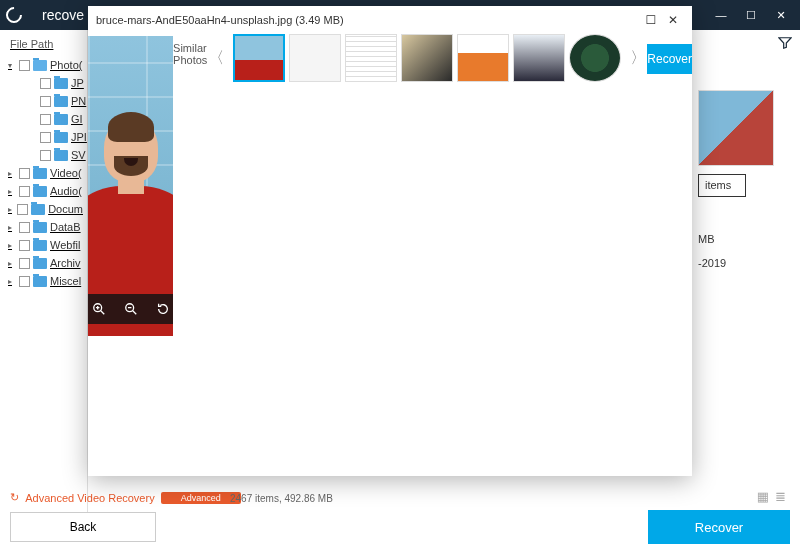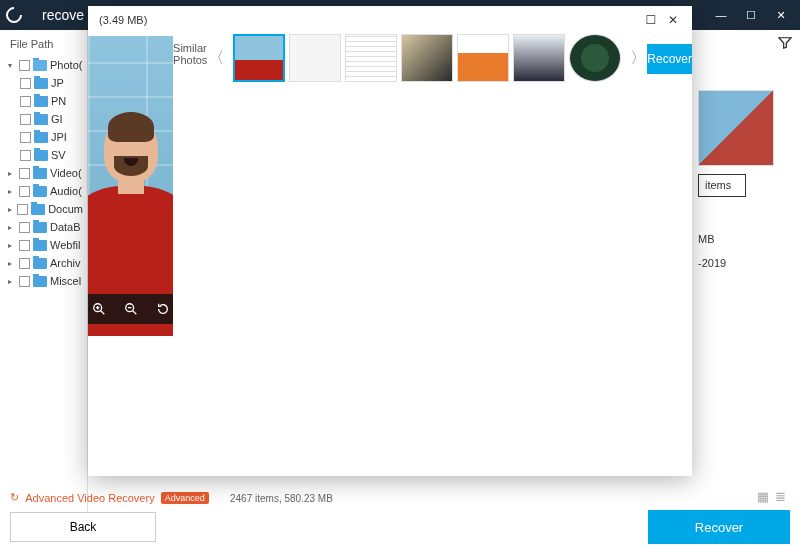--- a/index.html
+++ b/index.html
@@ -3,38 +3,38 @@
 <meta charset="utf-8">
 <style>
 * { margin: 0; padding: 0; box-sizing: border-box; font-family: "Segoe UI", Arial, sans-serif; }
 body { width: 800px; height: 550px; overflow: hidden; background: #fff; position: relative; }
 .main-header { height: 30px; background: #1a2a3a; display: flex; align-items: center; padding: 0 6px; color: #fff; }
 .logo { display: flex; align-items: center; gap: 20px; font-size: 14px; font-weight: 500; }
 .logo-icon { width: 16px; height: 16px; border: 2px solid #fff; border-radius: 50%; border-top-color: transparent; transform: rotate(45deg); }
 .header-controls { margin-left: auto; display: flex; gap: 4px; }
 .win-btn { width: 26px; height: 22px; display: flex; align-items: center; justify-content: center; color: #fff; cursor: pointer; font-size: 11px; }
 .main-body { display: flex; height: 490px; }
-.sidebar { width: 88px; border-right: 1px solid #e0e0e0; padding: 4px 0; overflow: hidden; }
+.sidebar { width: 88px; border-right: 1px solid #e0e0e0; padding: 4px 0; overflow: hidden; text-decoration: underline; }
 .file-path-label { font-size: 11px; color: #555; padding: 4px 8px 6px 10px; }
 .tree-item { display: flex; align-items: center; gap: 3px; padding: 3px 4px 3px 8px; font-size: 11px; color: #333; cursor: pointer; white-space: nowrap; }
-.tree-item.child { padding-left: 20px; }
+.tree-item.child { padding-left: 40px; }
 .tree-caret { width: 8px; font-size: 8px; color: #666; }
 .tree-checkbox { width: 11px; height: 11px; border: 1px solid #999; background: #fff; flex-shrink: 0; }
 .tree-icon { width: 14px; height: 11px; background: #4aa3df; border-radius: 1px; position: relative; flex-shrink: 0; }
 .tree-icon::before { content: ""; position: absolute; top: -2px; left: 0; width: 6px; height: 2px; background: #4aa3df; }
 .tree-icon.img { background: #5fb0e8; }
 .right-panel { flex: 1; position: relative; }
 .filter-icon { position: absolute; top: 6px; right: 8px; font-size: 14px; color: #1a2a3a; }
 .details { position: absolute; right: 14px; top: 60px; width: 88px; font-size: 11px; color: #333; line-height: 1.5; }
 .details-thumb { width: 76px; height: 76px; background: linear-gradient(135deg,#7fb8d8 50%,#b8443a 50%); margin-bottom: 8px; border: 1px solid #ddd; }
 .view-btn { border: 1px solid #333; padding: 2px 14px 2px 6px; font-size: 11px; margin-bottom: 10px; display: inline-block; }
 .back-btn { width: 146px; height: 30px; border: 1px solid #ccc; background: #fff; font-size: 12px; cursor: pointer; position: absolute; bottom: 8px; left: 10px; }
 .recover-main-btn { width: 142px; height: 34px; background: #00a8e8; color: #fff; border: none; font-size: 13px; cursor: pointer; position: absolute; bottom: 6px; right: 10px; }
 .adv-row { position: absolute; bottom: 46px; left: 10px; display: flex; align-items: center; gap: 6px; font-size: 11px; color: #e85a2c; }
-.adv-badge { background: #e85a2c; color: #fff; font-size: 9px; padding: 1px 4px; border-radius: 2px; }
+.adv-badge { background: #e85a2c; color: #fff; font-size: 9px; padding: 1px 20px; border-radius: 2px; }
 .status-line { position: absolute; bottom: 46px; left: 230px; font-size: 10px; color: #666; }
 .view-toggles { position: absolute; bottom: 46px; right: 14px; display: flex; gap: 6px; color: #aaa; font-size: 13px; }
 
 
 .modal { position: absolute; top: 6px; left: 88px; width: 604px; height: 470px; background: #fff; box-shadow: 0 4px 24px rgba(0,0,0,0.3); display: flex; flex-direction: column; }
 .modal-header { height: 28px; display: flex; align-items: center; padding: 0 8px; font-size: 11px; color: #333; }
 .modal-header .spacer { flex: 1; }
 .modal-win-btn { width: 22px; height: 20px; display: flex; align-items: center; justify-content: center; cursor: pointer; font-size: 12px; }
 .preview-area { flex: 1; display: flex; flex-direction: row; align-items: flex-start; }
 .preview-image { width: 370px; height: 300px; background: #7fb8d8; position: relative; overflow: hidden; margin-top: 2px; }
@@ -175,32 +175,32 @@
       <div style="margin-top:8px">-2019</div>
     </div>
   </div>
 </div>
 
 <div class="adv-row">
   <span>↻</span>
   <span>Advanced Video Recovery</span>
   <span class="adv-badge">Advanced</span>
 </div>
-<div class="status-line">2467 items, 580.23  MB</div>
+<div class="status-line">2467 items, 492.86  MB</div>
 <div class="view-toggles">
   <span>▦</span>
   <span>≣</span>
 </div>
 
 <button class="back-btn">Back</button>
 <button class="recover-main-btn">Recover</button>
 
 <div class="modal">
   <div class="modal-header">
-    &nbsp;
+    <span>bruce-mars-AndE50aaHn4-unsplash.jpg</span>&nbsp;
     <span>(3.49  MB)</span>
     <span class="spacer"></span>
     <div class="modal-win-btn">☐</div>
     <div class="modal-win-btn">✕</div>
   </div>
   <div class="preview-area">
     <div class="preview-image">
       <div class="bricks"></div>
       <div class="person">
         <div class="torso"></div>

